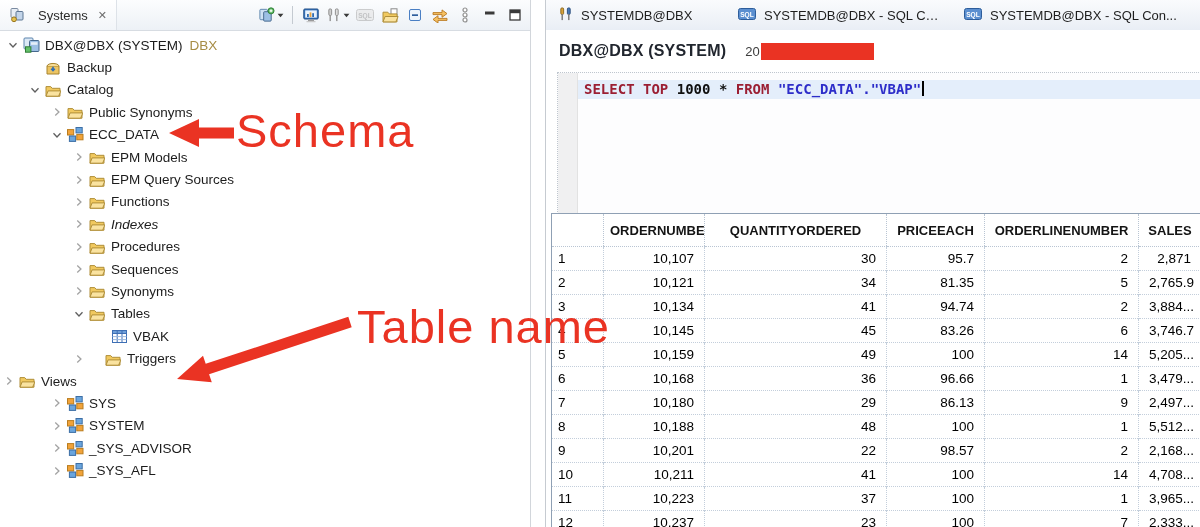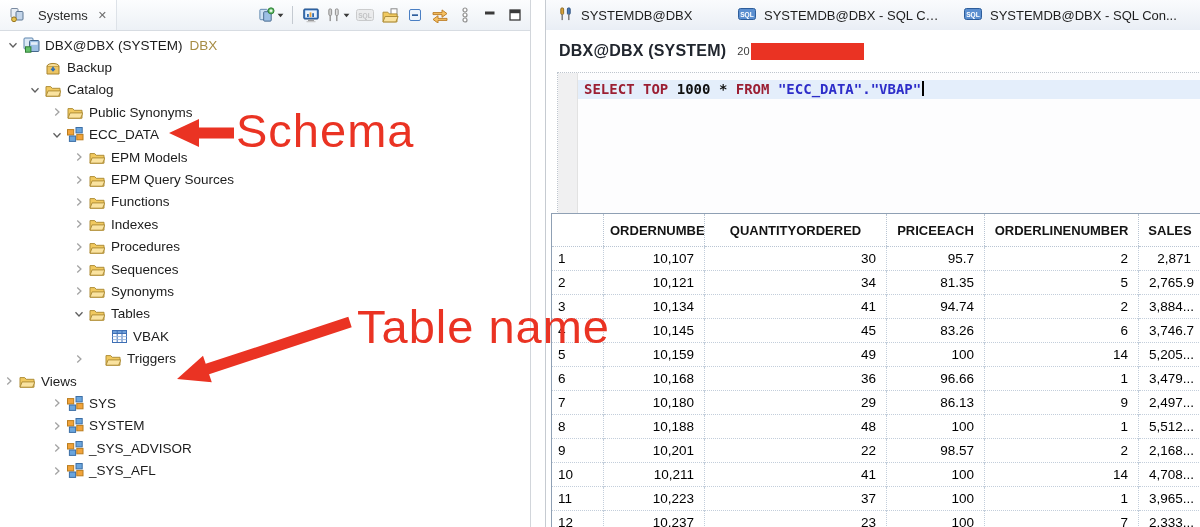--- a/index.html
+++ b/index.html
@@ -34,21 +34,21 @@
   .right-panel{position:absolute;left:545px;top:0;width:655px;height:527px;background:#fff;border-left:1px solid #c6cbd1;}
   .tabbar{height:30px;background:linear-gradient(#fafbfd,#e9eef5);border-bottom:1px solid #c2cad4;display:flex;align-items:center;}
   .rtab{display:flex;align-items:center;gap:8px;height:100%;padding:0 12px;font-size:13px;color:#1e1e1e;box-sizing:border-box;}
   .rtab:nth-child(1){width:180px;}
   .rtab:nth-child(2){width:226px;}
   .rtab:nth-child(3){flex:1;}
   .rtab .lab{overflow:hidden;text-overflow:ellipsis;white-space:nowrap;}
 
   .doc-header{position:absolute;top:30px;left:0;right:0;height:42px;background:#fff;display:flex;align-items:center;padding-left:13px;}
   .doc-title{font-size:16px;font-weight:bold;color:#21262e;letter-spacing:.2px;}
-  .doc-version{font-size:11px;color:#3c3c3c;margin-left:11px;}
+  .doc-version{font-size:13px;color:#3c3c3c;margin-left:19px;}
   .redaction{display:inline-block;width:113px;height:17px;margin-left:1px;background:var(--red);}
 
   .editor{position:absolute;top:72px;left:11px;right:0;height:141px;display:flex;background:#fdfdfe;
           border-top:1px dotted #bfc6ce;border-left:1px dotted #bfc6ce;}
   .gutter{width:19px;background:#f0f0f1;border-right:1px solid #e2e2e2;}
   .codearea{flex:1;padding-top:7px;}
   .codeline{height:19px;line-height:19px;padding-left:6px;background:#e4eefb;white-space:pre;
             font-family:"DejaVu Sans Mono",monospace;font-size:14px;font-weight:bold;}
   .tok-keyword{color:var(--kw);}
   .tok-identifier{color:var(--id);}
@@ -319,21 +319,21 @@
           <span class="rowbox">
             <span class="ticon">
               <svg width="16" height="14" viewBox="0 0 16 14">
                 <path d="M1 3.6h4.7l1.5 1.7H15v7.9H1z" fill="#f1c95f" stroke="#b08f3a"></path>
                 <path d="M1 13.2l2.1-5.3h12.8l-2.3 5.3z" fill="#fae3a0" stroke="#b08f3a"></path>
               </svg>
             </span>
             <span class="tlabel">Functions</span>
           </span>
         </div>
-        <div class="tree-row" style="padding-left: 70px;">
+        <div class="tree-row" style="padding-left: 70px; font-style: italic;">
           <span class="chev">
             <svg width="14" height="14" viewBox="0 0 16 16">
               <path d="M6 4l4.2 4L6 12" fill="none" stroke="#a3a3a3" stroke-width="1.5"></path>
             </svg>
           </span>
           <span class="rowbox">
             <span class="ticon">
               <svg width="16" height="14" viewBox="0 0 16 14">
                 <path d="M1 3.6h4.7l1.5 1.7H15v7.9H1z" fill="#f1c95f" stroke="#b08f3a"></path>
                 <path d="M1 13.2l2.1-5.3h12.8l-2.3 5.3z" fill="#fae3a0" stroke="#b08f3a"></path>

